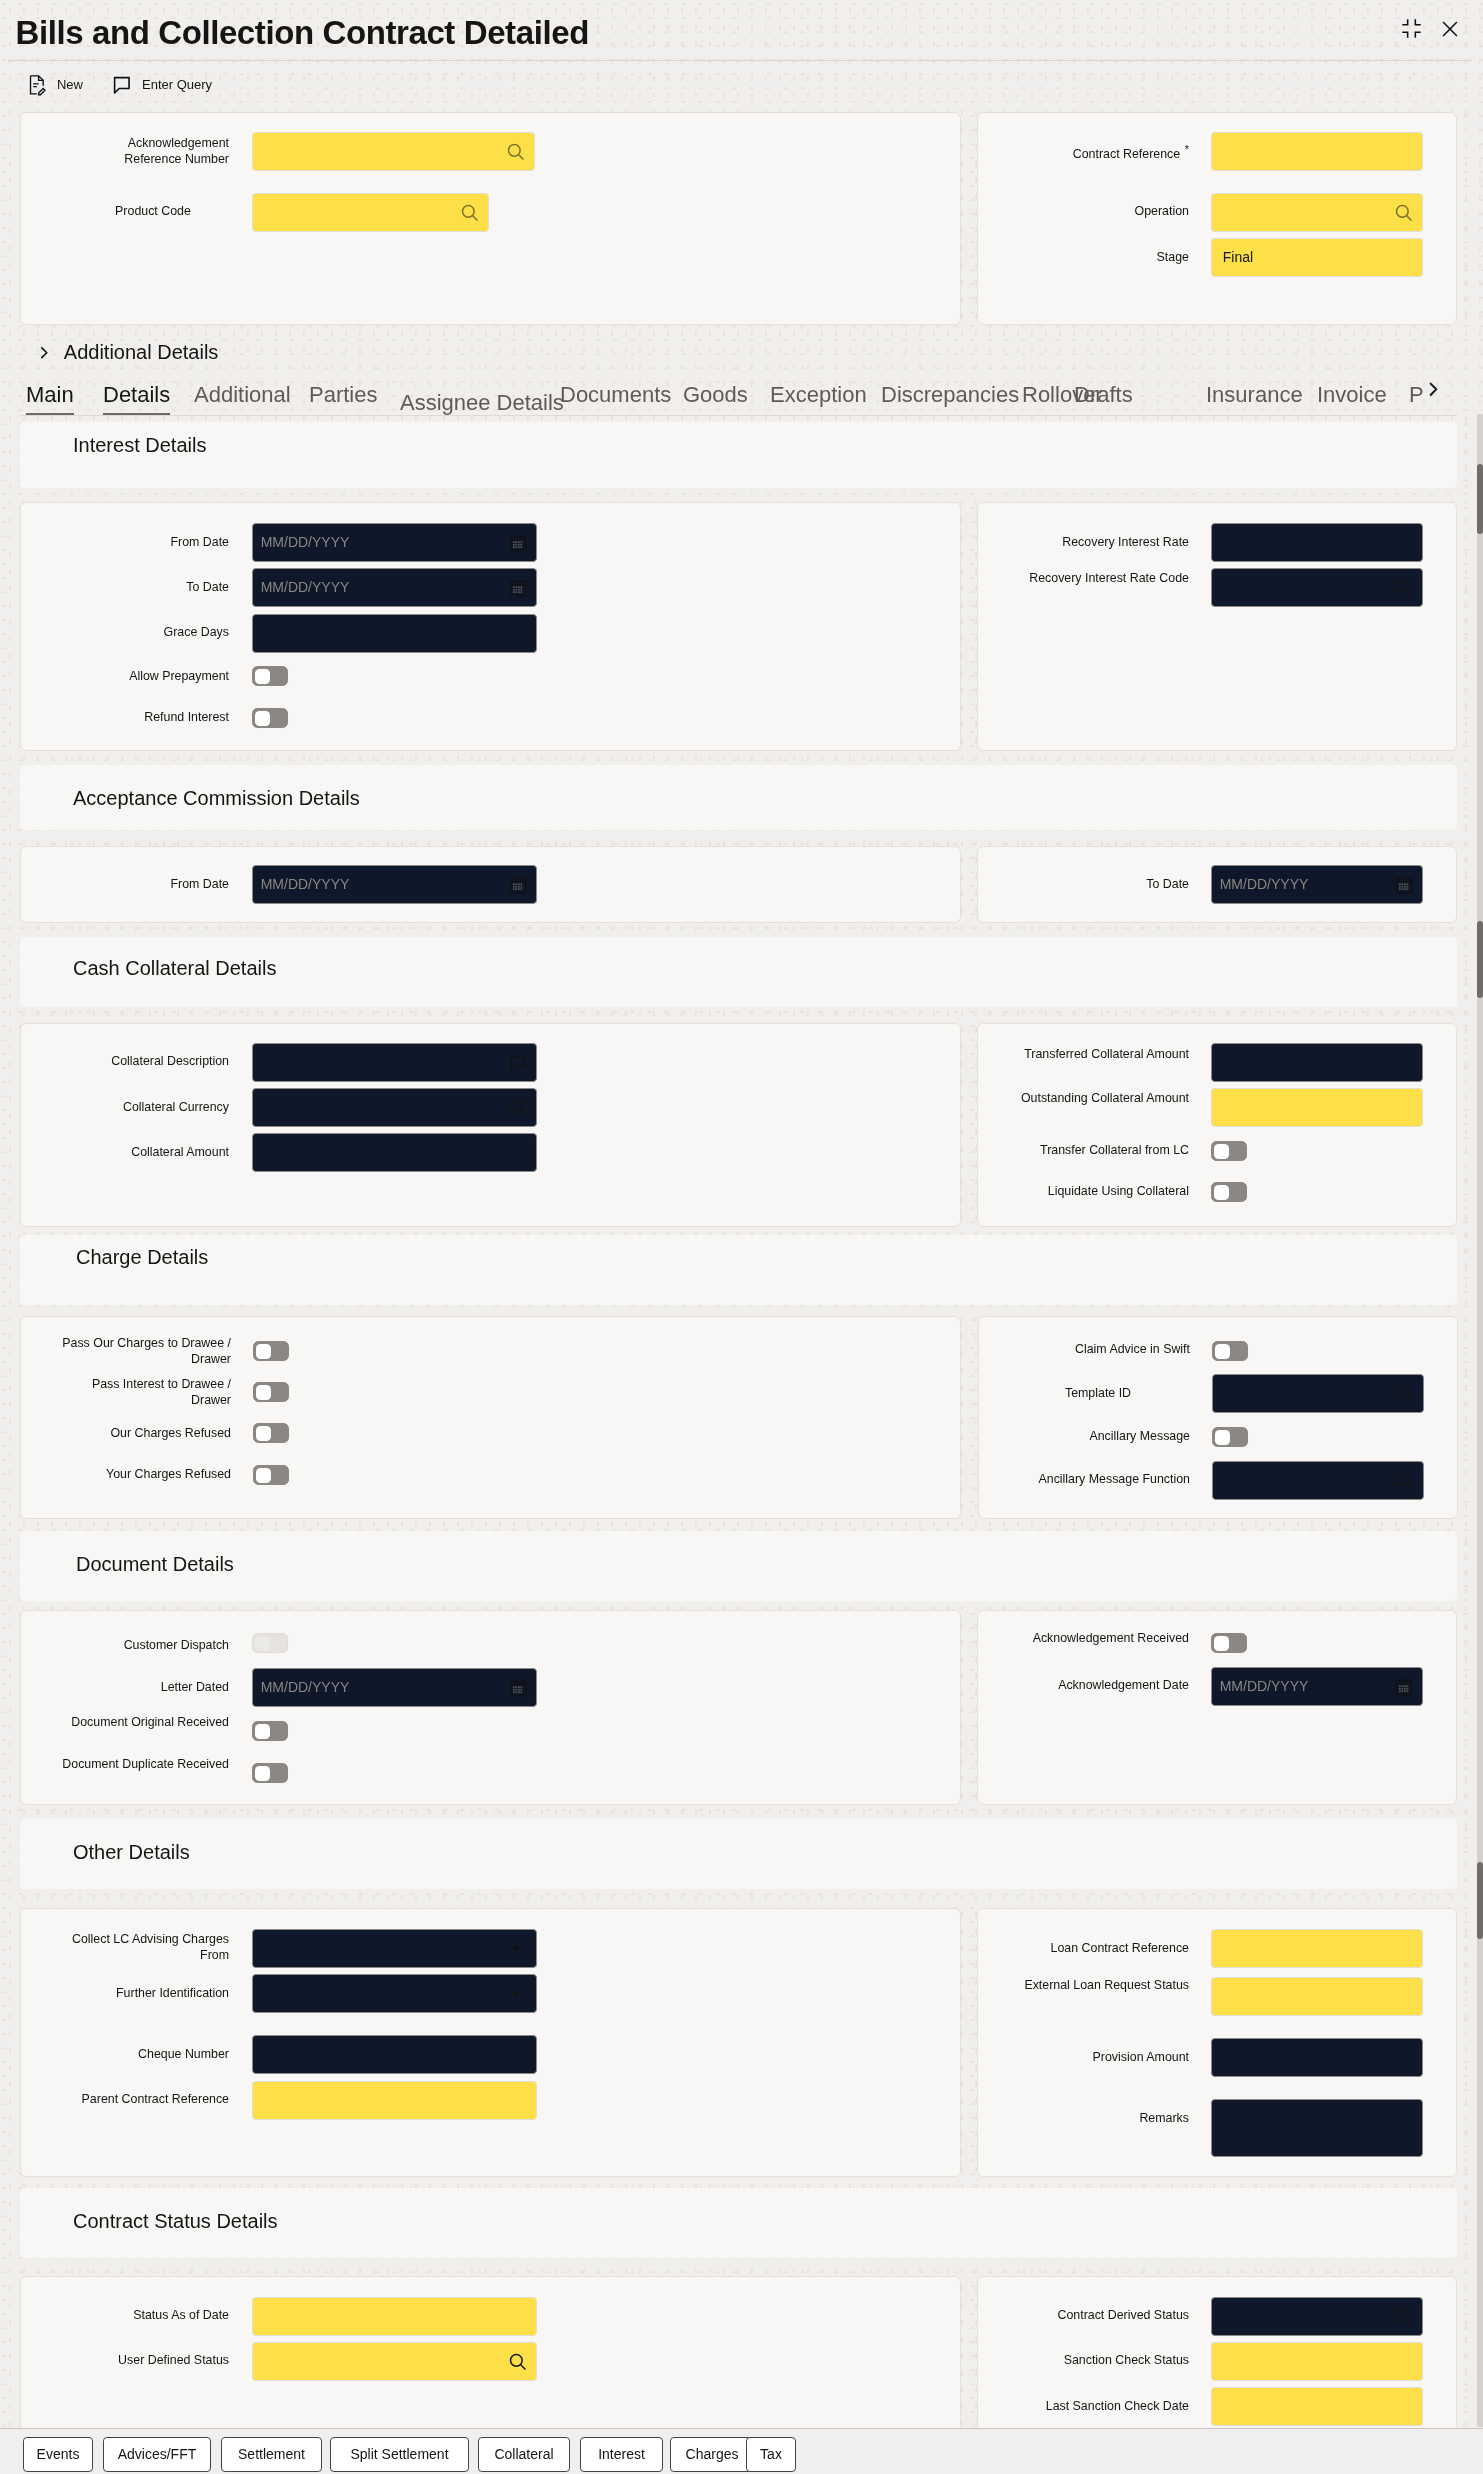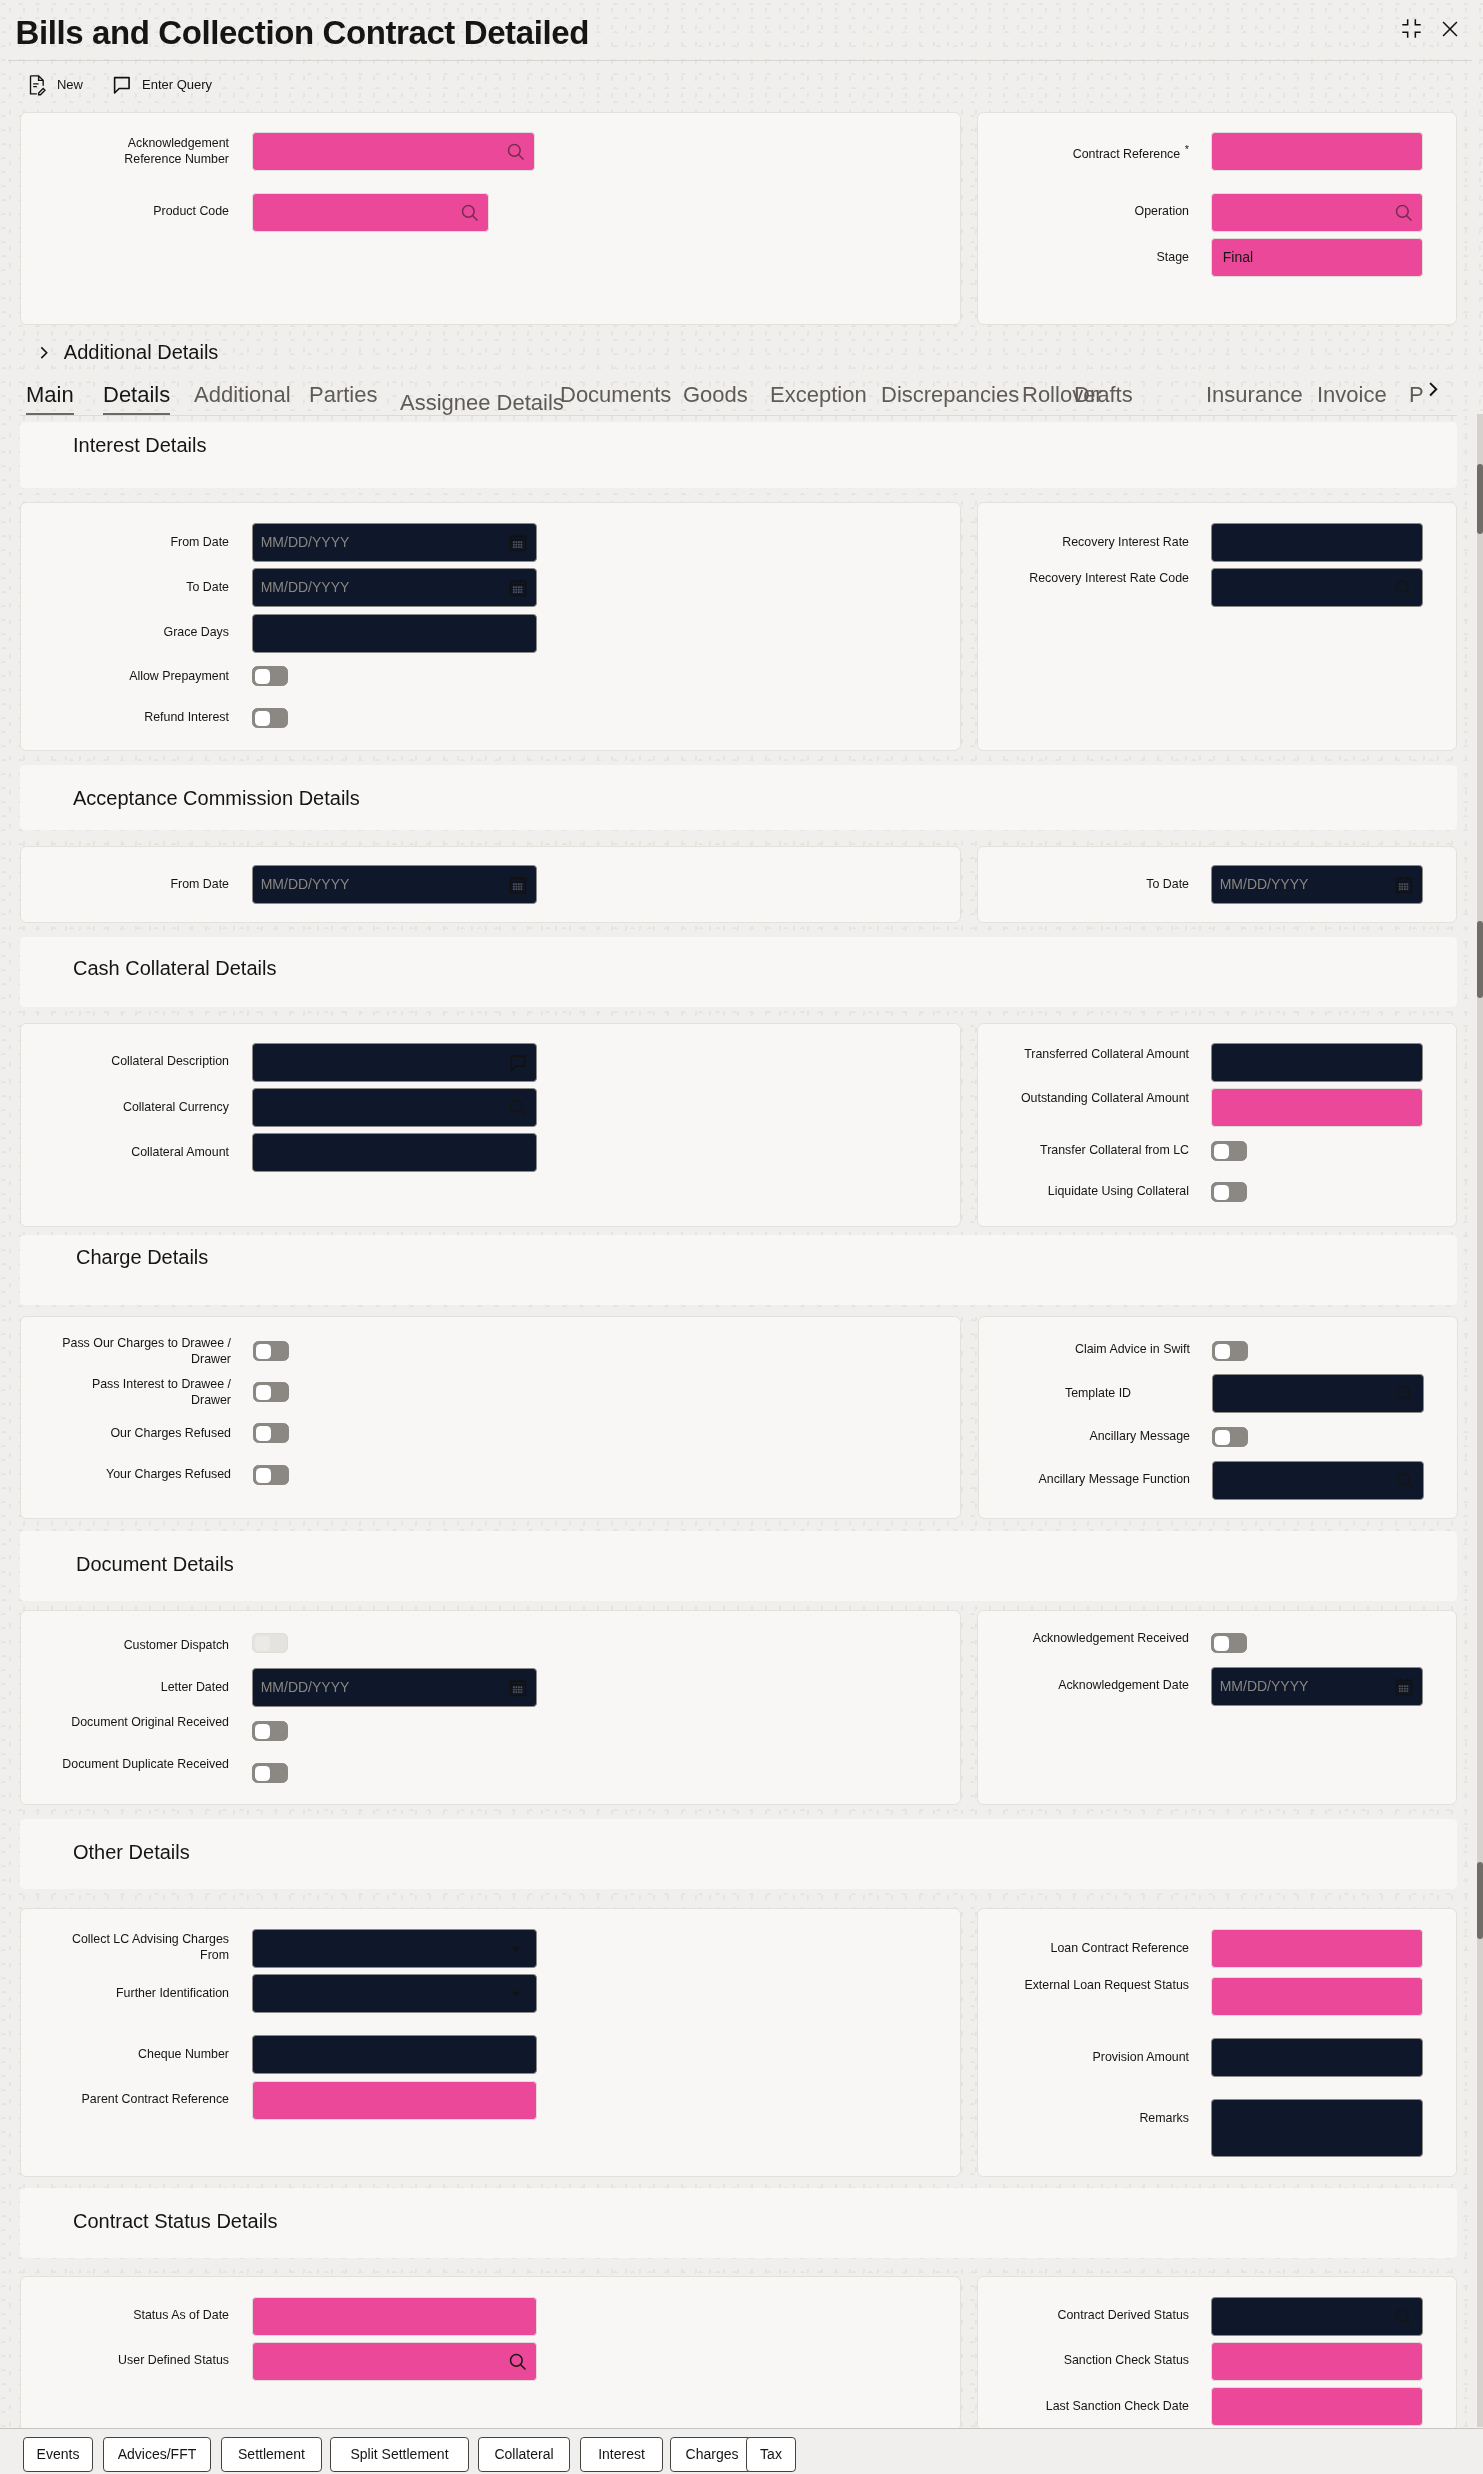--- a/index.html
+++ b/index.html
@@ -22,21 +22,21 @@
   .hr-top { position: absolute; left: 7.7px; right: 10.8px; top: 60px; border-top: 0.8px solid #d8d5d0; }
   .toolbar { position: absolute; left: 26px; top: 74px; display: flex; gap: 28px; font-size: 13px; align-items: center; }
   .toolbar .tb { display: flex; align-items: center; gap: 9.3px; cursor: pointer; }
   .toolbar svg { width: 21.7px; height: 21.7px; }
 
   .panel { position: absolute; background: #f8f7f5; border: 0.8px solid #e4e1dc; border-radius: 6.2px; }
   .section-head { position: absolute; background: #f8f7f5; border-radius: 4.6px; }
   .section-head h2 { position: absolute; left: 53px; font-size: 20px; font-weight: normal; }
   .lbl { position: absolute; text-align: right; font-size: 12.4px; line-height: 15.5px; }
   .inp { position: absolute; height: 39px; background: #0f172a; border: 0.8px solid #8b8985; border-radius: 3.9px; }
-  .inp.ro { background: #ec4899; border-color: #e0ddd8; }
+  .inp.ro { background: #fde047; border-color: #e0ddd8; }
   .inp .ph { position: absolute; left: 7.7px; top: 10px; font-size: 14px; color: #8a8783; }
   .inp .val { position: absolute; left: 10.8px; top: 10px; font-size: 14px; color: #161513; }
   .inp .ico { position: absolute; right: 7.7px; top: 8.5px; width: 20px; height: 20px; cursor: pointer; }
   .inp .ico.dim { opacity: .55; }
   .tog { position: absolute; width: 36px; height: 20px; border-radius: 5.4px; background: #8b8883; border: 0.8px solid #8b8883; cursor: pointer; }
   .tog::before { content: ""; position: absolute; left: 1.5px; top: 1.5px; width: 15.5px; height: 15.5px; border-radius: 4.6px; background: #fff; }
   .tog.dis { background: #e5e3e0; border-color: #e0ddd8; }
   .tog.dis::before { background: #eceae7; }
   .req { font-size: 10.8px; vertical-align: super; margin-left: 4.6px; }
 
@@ -128,21 +128,21 @@
 
 <div class="panel" style="left:20px;top:112px;width:941px;height:213px;"></div>
 <div class="panel" style="left:977px;top:112px;width:480px;height:213px;"></div>
 
 <div class="lbl" style="left:77px;top:136px;width:152px;">Acknowledgement Reference Number</div>
 <div class="inp ro" style="left:252px;top:132px;width:283px;">
   <svg class="ico dim" viewBox="0 0 26 26" width="20" height="20">
       <use href="#i-search"></use>
     </svg>
 </div>
-<div class="lbl" style="left:77px;top:204px;width:152px;">Product Code</div>
+<div class="lbl" style="left:77px;top:204px;width:152px;text-align:center;">Product Code</div>
 <div class="inp ro" style="left:252px;top:193px;width:237px;">
   <svg class="ico dim" viewBox="0 0 26 26" width="20" height="20">
       <use href="#i-search"></use>
     </svg>
 </div>
 
 <div class="lbl" style="left:1006px;top:142px;width:183px;">
   <span>Contract Reference</span><span class="req">*</span>
 </div>
 <div class="inp ro" style="left:1211px;top:132px;width:212px;"></div>

